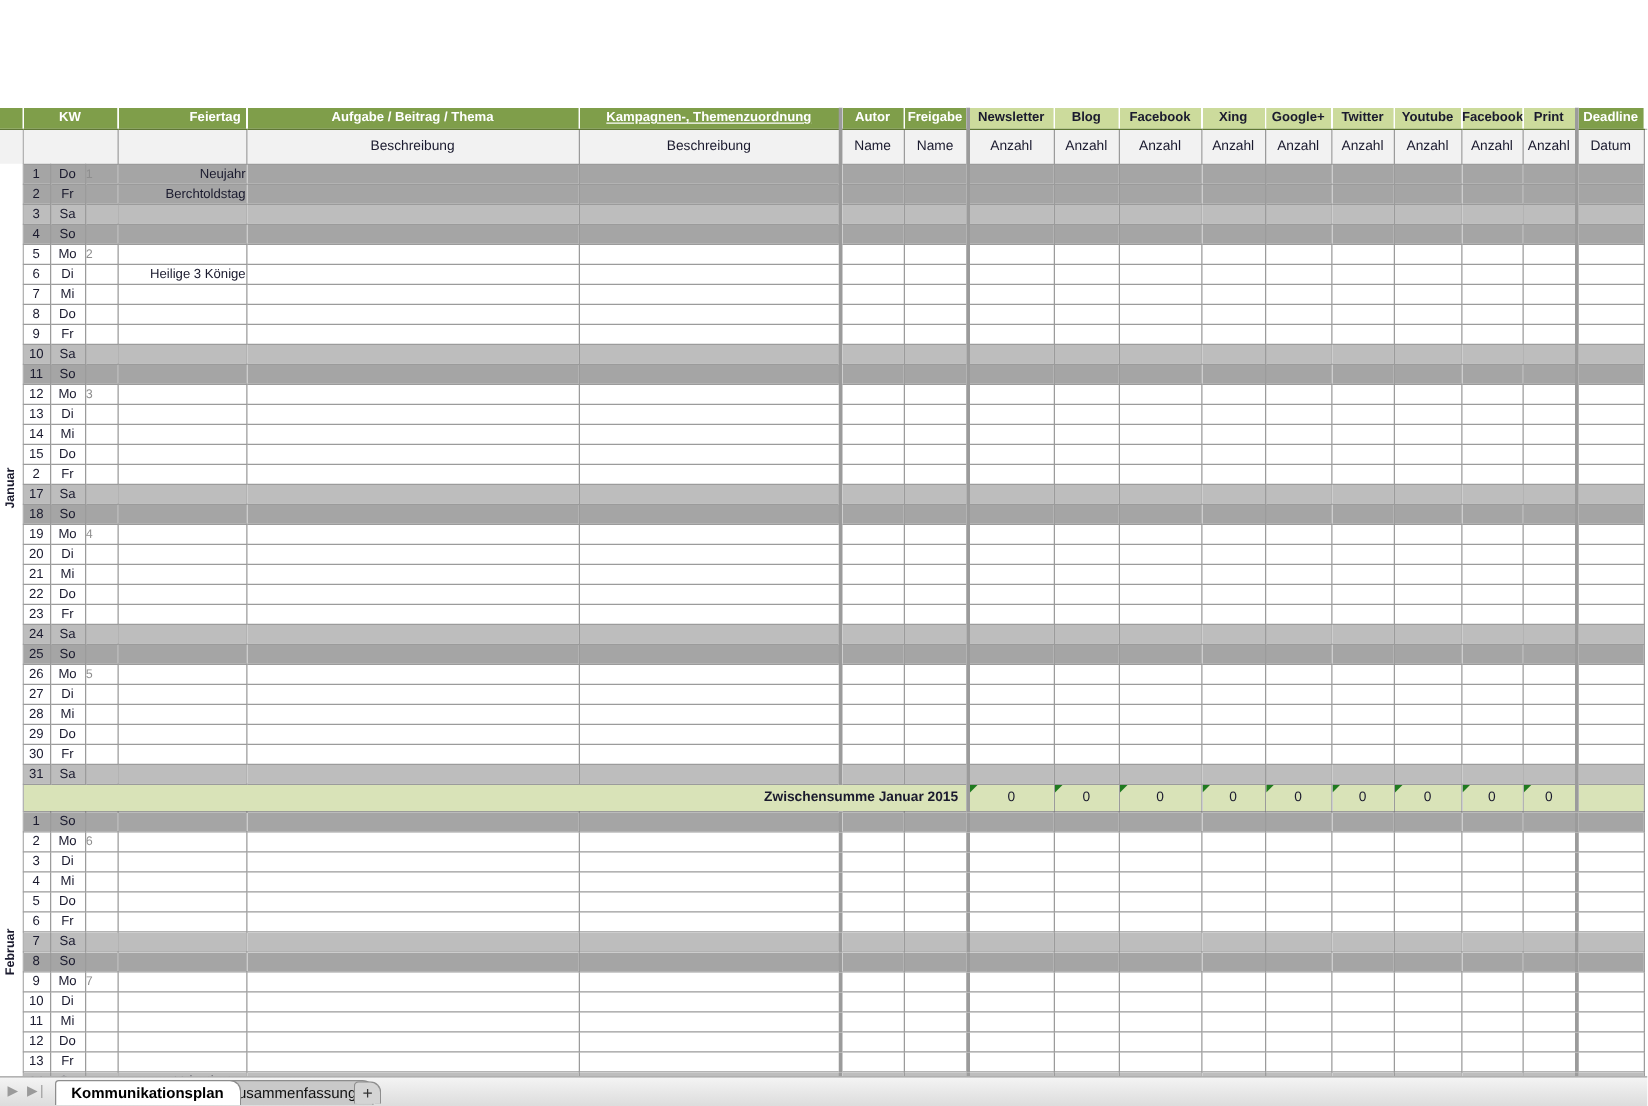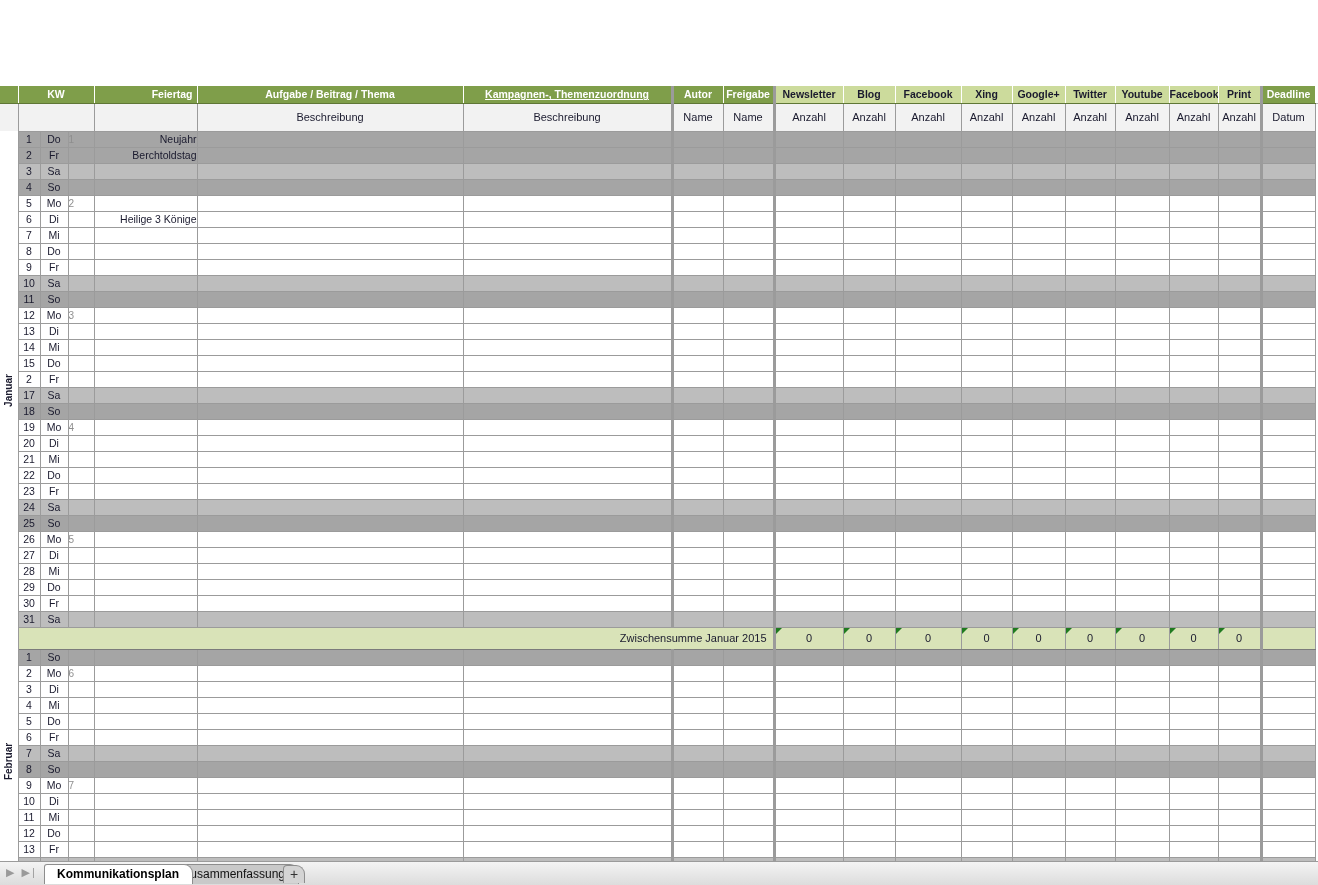--- a/index.html
+++ b/index.html
@@ -116,21 +116,21 @@
   
   tr.subtotal td {
     background: #d9e3b8;
     height: 22px;
     border-right: 1px solid #9b9b9b;
     border-bottom: 1px solid #7b7b7b;
     border-top: 1px solid #7b7b7b;
   }
   tr.subtotal td.sumlabel {
     text-align: right; padding-right: 6px;
-    font-weight: normal; font-size: 11px; color: #1a1a2e;
+    font-weight: bold; font-size: 11px; color: #1a1a2e;
   }
   tr.subtotal td.sumval {
     text-align: center; font-size: 11px; color: #1a1a2e;
     position: relative;
   }
   tr.subtotal td.sumval .cmt {
     position: absolute; left: 0; top: 0;
     width: 0; height: 0;
     border-top: 6px solid #1f7a1f;
     border-right: 6px solid transparent;

